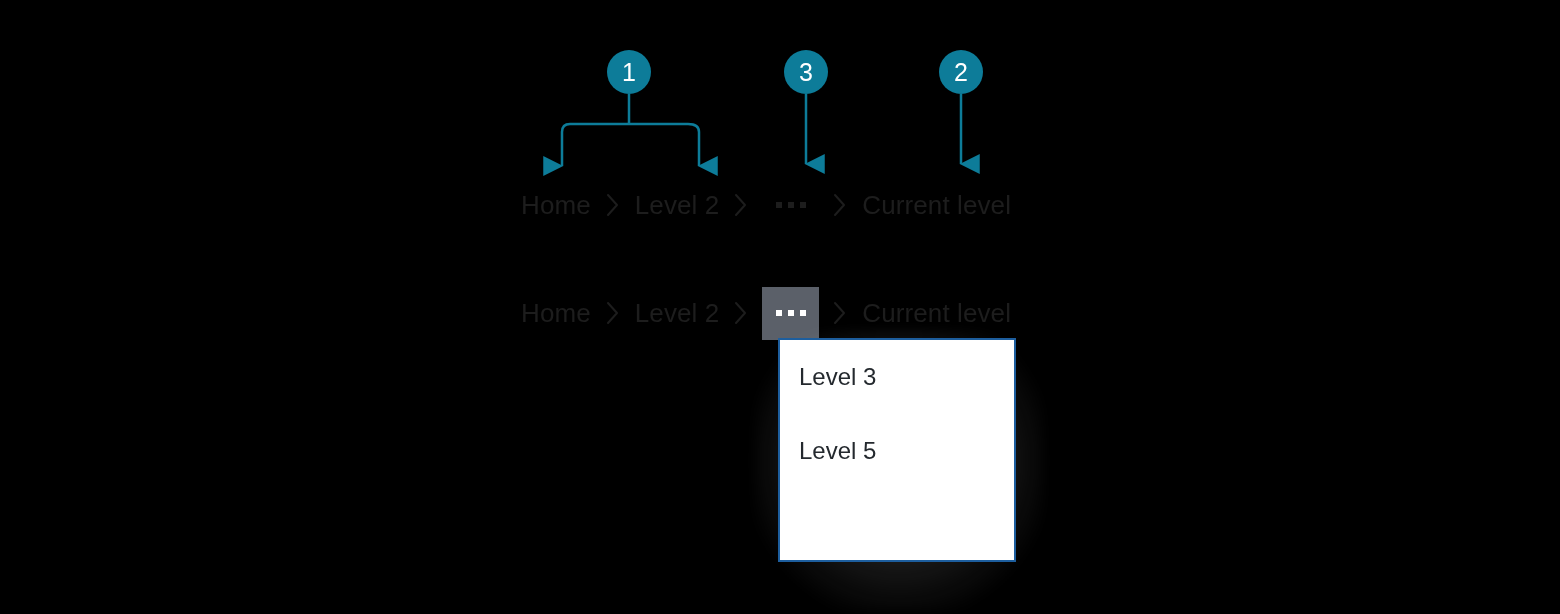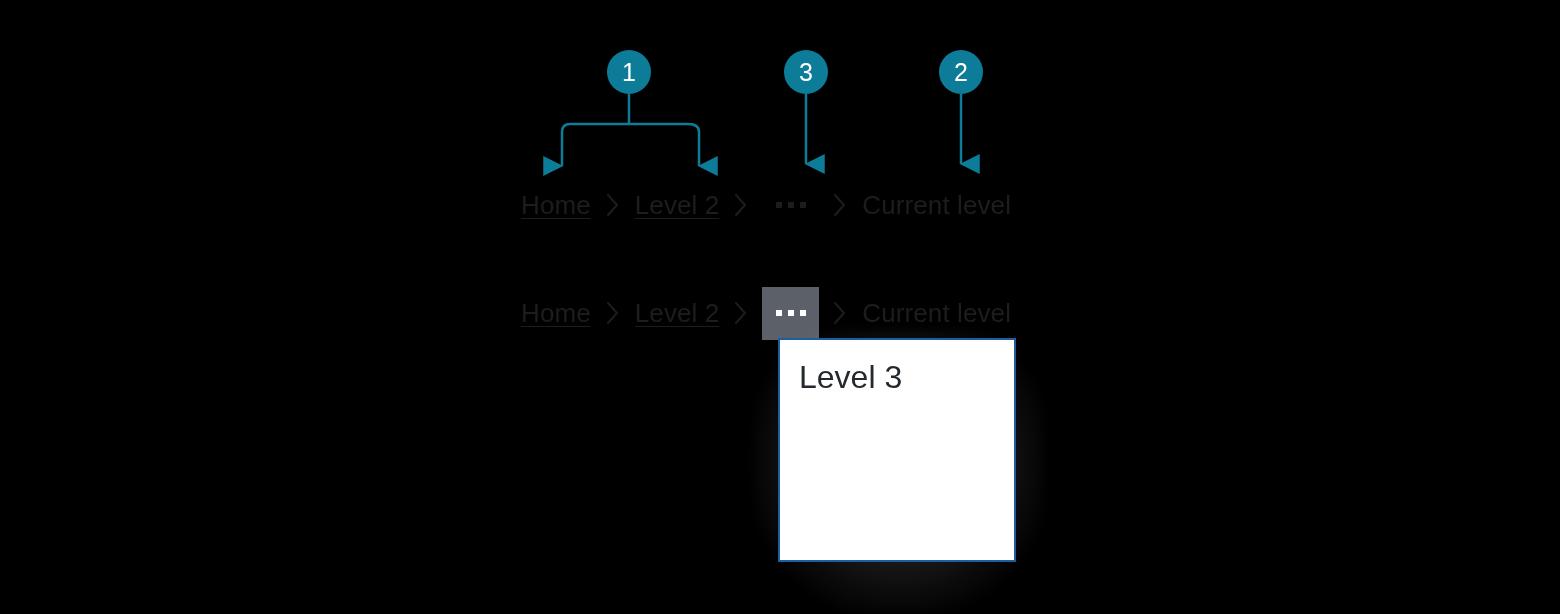--- a/index.html
+++ b/index.html
@@ -60,21 +60,20 @@
   #crumbs-row-2 { left: 519px; top: 286px; }
 
   .crumb {
     font-size: 26px;
     color: #1d1d1d;
     letter-spacing: 0.1px;
     font-family: "Liberation Sans", sans-serif;
     padding: 0 2px;
   }
   .crumb.link {
-    text-decoration: underline;
     text-underline-offset: 4px;
     text-decoration-thickness: 1px;
     cursor: pointer;
     text-align: right;
   }
   .crumb.current {
     text-decoration: none;
   }
   .sep {
     width: 40px;
@@ -144,21 +143,21 @@
     height: 224px;
     background: #ffffff;
     border: 2px solid #1d5e9e;
     box-sizing: border-box;
   }
   .flyout-item {
     height: 74px;
     display: flex;
     align-items: center;
     padding-left: 19px;
-    font-size: 32px;
+    font-size: 24px;
     color: #24292e;
     cursor: pointer;
     font-family: "Liberation Sans", sans-serif;
   }
 </style>
 </head>
 <body>
 
 <div class="stage">
 
@@ -248,16 +247,17 @@
       </svg>
     </span>
 
     <span class="crumb current">Current level</span>
   </nav>
 
   <div class="flyout-wrap">
     <div class="flyout-shadow"></div>
     <div class="flyout">
       <div class="flyout-item">Level 3</div>
+      <div class="flyout-item">Level 5</div>
     </div>
   </div>
 
 </div>
 
 </body></html>

